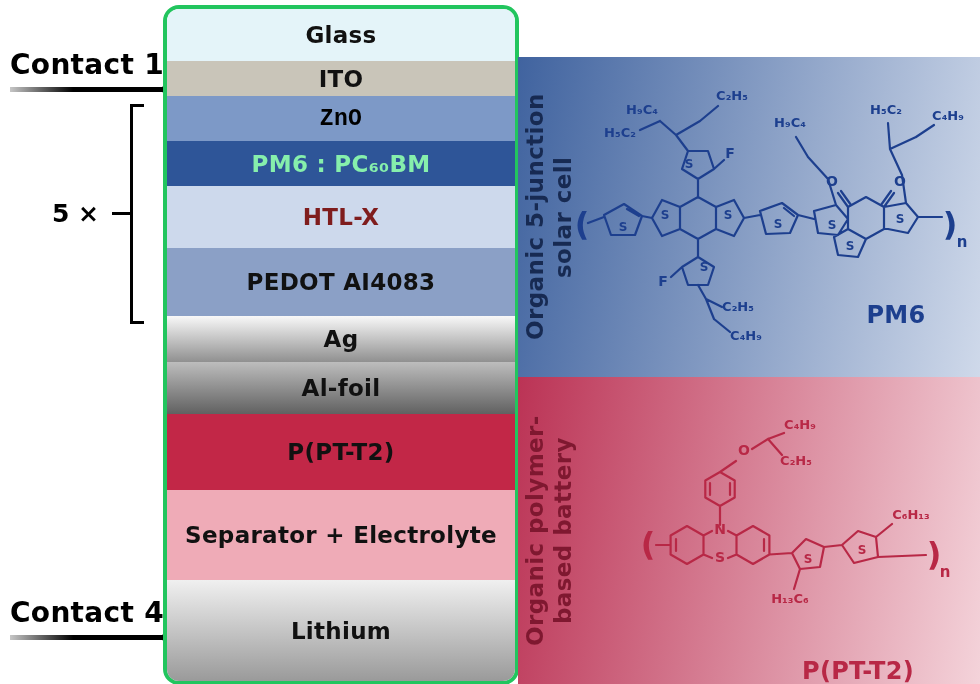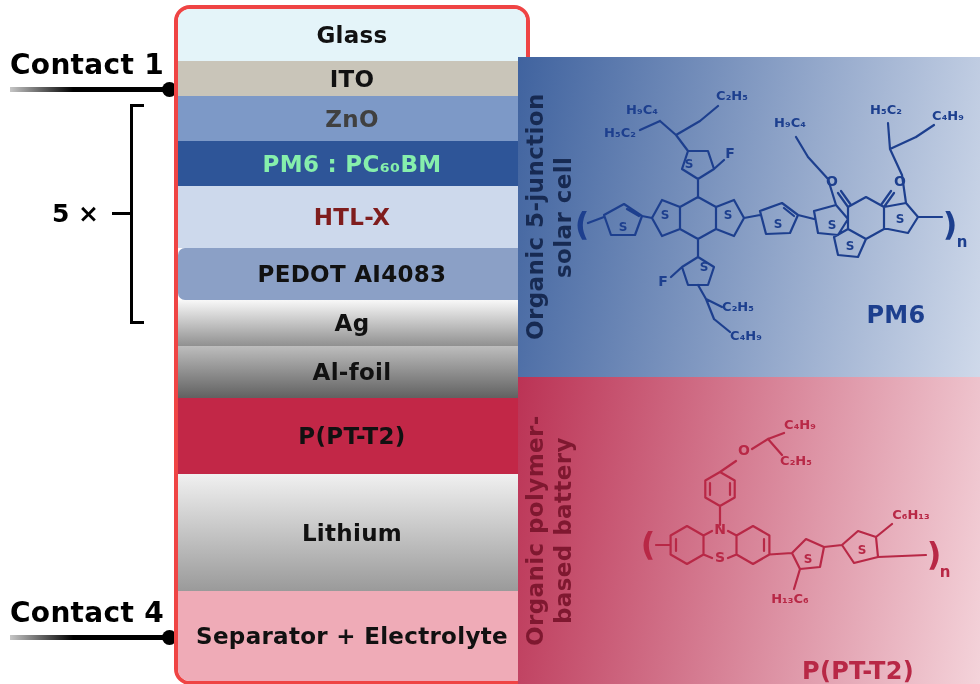--- a/index.html
+++ b/index.html
@@ -11,21 +11,21 @@
   .contact-label{font-weight:bold;font-size:28px;color:#000;margin-bottom:6px;letter-spacing:.3px;}
   .contact-line{position:relative;height:5px;width:158px;background:linear-gradient(to right,#c6c6c6,#000 40%);}
   .contact-dot{position:absolute;right:-9px;top:-5px;width:15px;height:15px;border-radius:50%;background:#000;}
 
   
   .repeat-label{position:absolute;left:52px;top:199px;font-size:25px;font-weight:bold;color:#000;}
   .repeat-bracket{position:absolute;left:130px;top:104px;width:14px;height:220px;border:3px solid #000;border-right:none;box-sizing:border-box;}
   .repeat-tick{position:absolute;left:112px;top:212px;width:18px;height:3px;background:#000;}
 
   
-  .stack{position:absolute;left:174px;top:5px;width:348px;height:672px;border:4px solid #ef4444;border-radius:16px;overflow:hidden;background:#fff;box-sizing:content-box;}
+  .stack{position:absolute;left:163px;top:5px;width:348px;height:672px;border:4px solid #22c55e;border-radius:16px;overflow:hidden;background:#fff;box-sizing:content-box;}
   .stack-inner{display:flex;flex-direction:column;height:100%;}
   .layer{display:flex;align-items:center;justify-content:center;font-weight:bold;font-size:23px;letter-spacing:.3px;}
 
   
   .panel{position:absolute;left:518px;width:462px;}
   .panel-solar{top:57px;height:320px;background:linear-gradient(100deg,#40639f,#cfd9ea);}
   .panel-battery{top:377px;height:307px;background:linear-gradient(100deg,#bb3355,#f4d3da);}
   .side-label{position:absolute;left:4px;top:0;height:100%;writing-mode:vertical-rl;transform:rotate(180deg);text-align:center;font-weight:bold;font-size:23px;letter-spacing:.4px;}
   .side-label span{display:block;line-height:1.2;}
   .mol-svg{position:absolute;left:0;top:0;width:100%;height:100%;}
@@ -58,46 +58,46 @@
   <div class="repeat-bracket"></div>
 
   <div class="stack">
     <div class="stack-inner">
         <div class="layer" style="background: rgb(228, 244, 249); height: 52px; color: rgb(17, 17, 17);">
           <span>Glass</span>
         </div>
         <div class="layer" style="background: rgb(201, 197, 185); height: 35px; color: rgb(17, 17, 17);">
           <span>ITO</span>
         </div>
-        <div class="layer" style="background: rgb(125, 153, 199); height: 45px; color: #404040;">
+        <div class="layer" style="background: rgb(125, 153, 199); height: 45px; color: #000000; font-family: Liberation Mono, monospace;">
           <span>ZnO</span>
         </div>
         <div class="layer" style="background: rgb(46, 85, 152); height: 45px; color: #86efac;">
           <span>PM6 : PC₆₀BM</span>
         </div>
         <div class="layer" style="background: rgb(205, 217, 236); height: 62px; color: #7f1d1d;">
           <span>HTL-X</span>
         </div>
-        <div class="layer" style="background: rgb(139, 160, 198); height: 52px; color: rgb(17, 17, 17); border-radius: 7px;">
+        <div class="layer" style="background: rgb(139, 160, 198); height: 68px; color: rgb(17, 17, 17);">
           <span>PEDOT AI4083</span>
         </div>
         <div class="layer" style="background: linear-gradient(rgb(248, 248, 248), rgb(144, 144, 144)); height: 46px; color: rgb(17, 17, 17);">
           <span>Ag</span>
         </div>
         <div class="layer" style="background: linear-gradient(rgb(189, 189, 189), rgb(97, 97, 97)); height: 52px; color: rgb(17, 17, 17);">
           <span>Al-foil</span>
         </div>
         <div class="layer" style="background: rgb(194, 39, 71); height: 76px; color: rgb(17, 17, 17);">
           <span>P(PT-T2)</span>
         </div>
+        <div class="layer" style="background: rgb(239, 171, 183); height: 90px; color: rgb(17, 17, 17);">
+          <span>Separator + Electrolyte</span>
+        </div>
         <div class="layer" style="background: linear-gradient(rgb(240, 240, 240), rgb(154, 154, 154)); height: 85px; flex: 1 1 0%; color: rgb(17, 17, 17);">
           <span>Lithium</span>
-        </div>
-        <div class="layer" style="background: rgb(239, 171, 183); height: 90px; color: rgb(17, 17, 17);">
-          <span>Separator + Electrolyte</span>
         </div>
       </div>
   </div>
 
   <div class="panel panel-solar" style="background: linear-gradient(100deg, rgb(64, 99, 159) 0%, rgb(207, 217, 234) 100%);">
     <div class="side-label" style="color: rgb(23, 42, 82);">
       <span>Organic 5-junction</span>
       <span>solar cell</span>
     </div>
     <svg class="mol-svg" viewBox="0 0 462 320">

